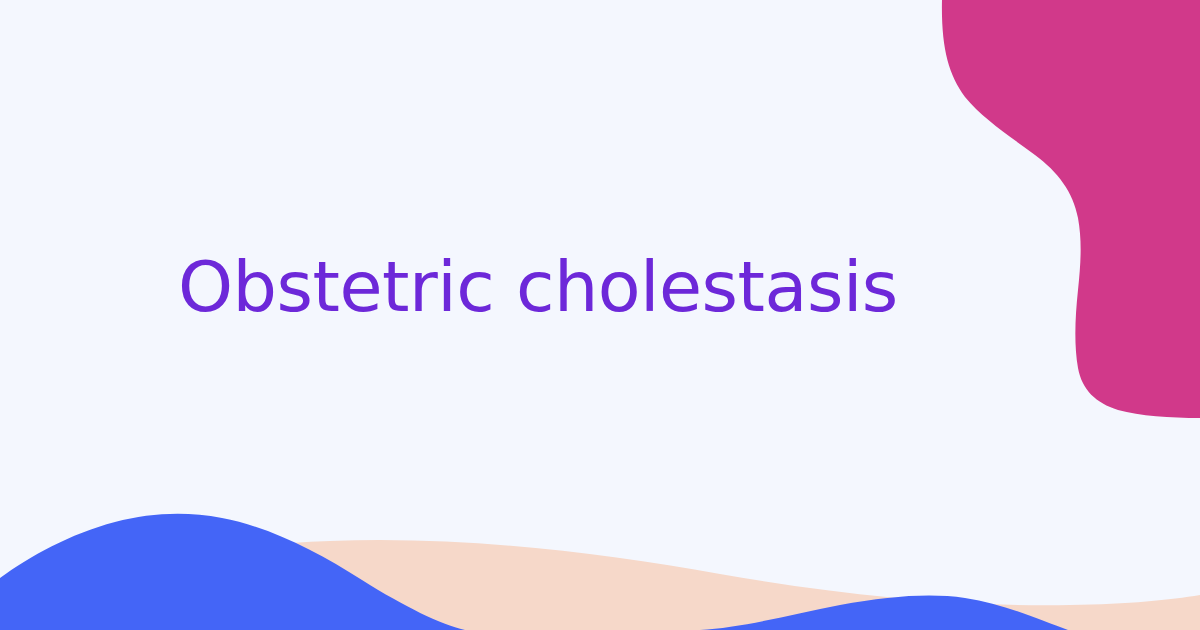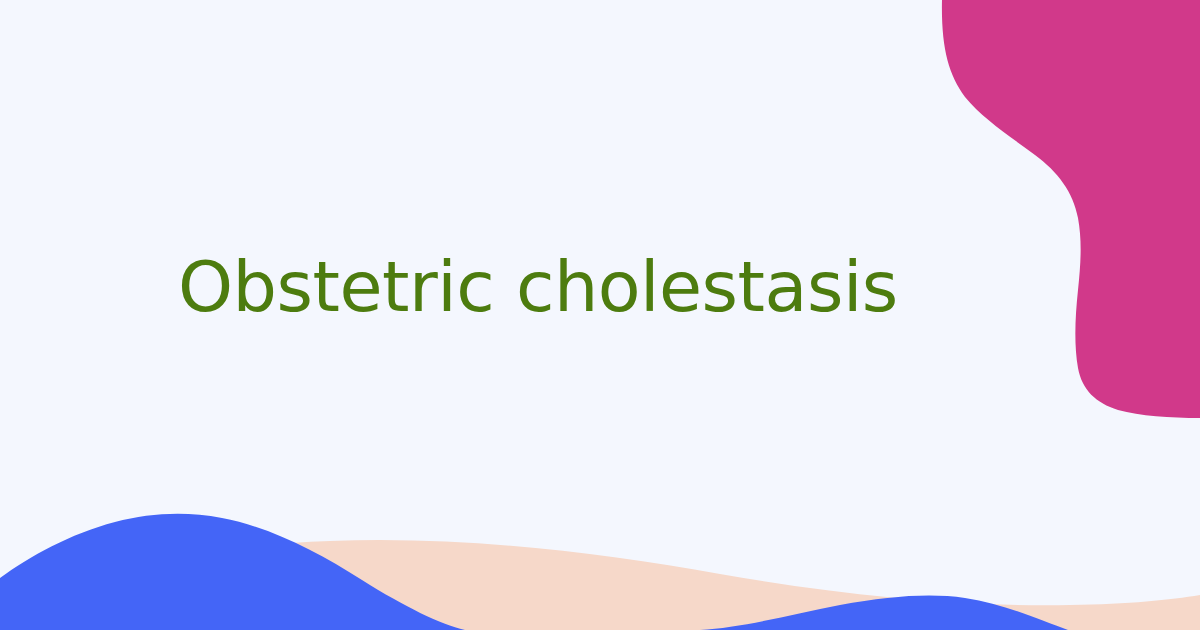--- a/index.html
+++ b/index.html
@@ -64,16 +64,16 @@
     <path id="peach-shape" d="M 0,596 C 90,566 200,546 330,541 C 470,536 600,553 720,574 C 840,595 960,607 1070,605 C 1130,604 1170,600 1200,595 L 1200,630 L 0,630 Z" fill="#f6d8c9"></path>
 
     <path id="blue-wave-shape" d="M 700,630 C 740,628 790,615 840,605 C 890,596 930,593 965,598 C 1005,604 1040,620 1068,630 Z" fill="#4465f7"></path>
 
     <path id="blue-hill-shape" d="M 0,630 L 0,578 C 30,556 70,534 115,522 C 150,513 185,511 222,518 C 270,527 318,552 362,580 C 405,607 440,624 465,630 Z" fill="#4465f7"></path>
 
     <path id="pink-blob-shape" d="M 942,0 L 1200,0 L 1200,418 C 1170,418 1140,416 1118,410 C 1096,403 1082,390 1078,368 C 1074,345 1075,318 1078,290 C 1081,262 1082,240 1078,218 C 1073,192 1058,172 1035,155 C 1008,135 982,118 965,97 C 948,74 941,46 942,0 Z" fill="#d1398a"></path>
   </svg>
 
   <div id="title-wrap">
-    <h1 id="banner-title" style="color: #4d7c0f; margin-top: 24px;">Obstetric cholestasis</h1>
+    <h1 id="banner-title" style="color: #6d28d9; margin-top: 24px;">Obstetric cholestasis</h1>
   </div>
 
 </div>
 
 </body></html>

